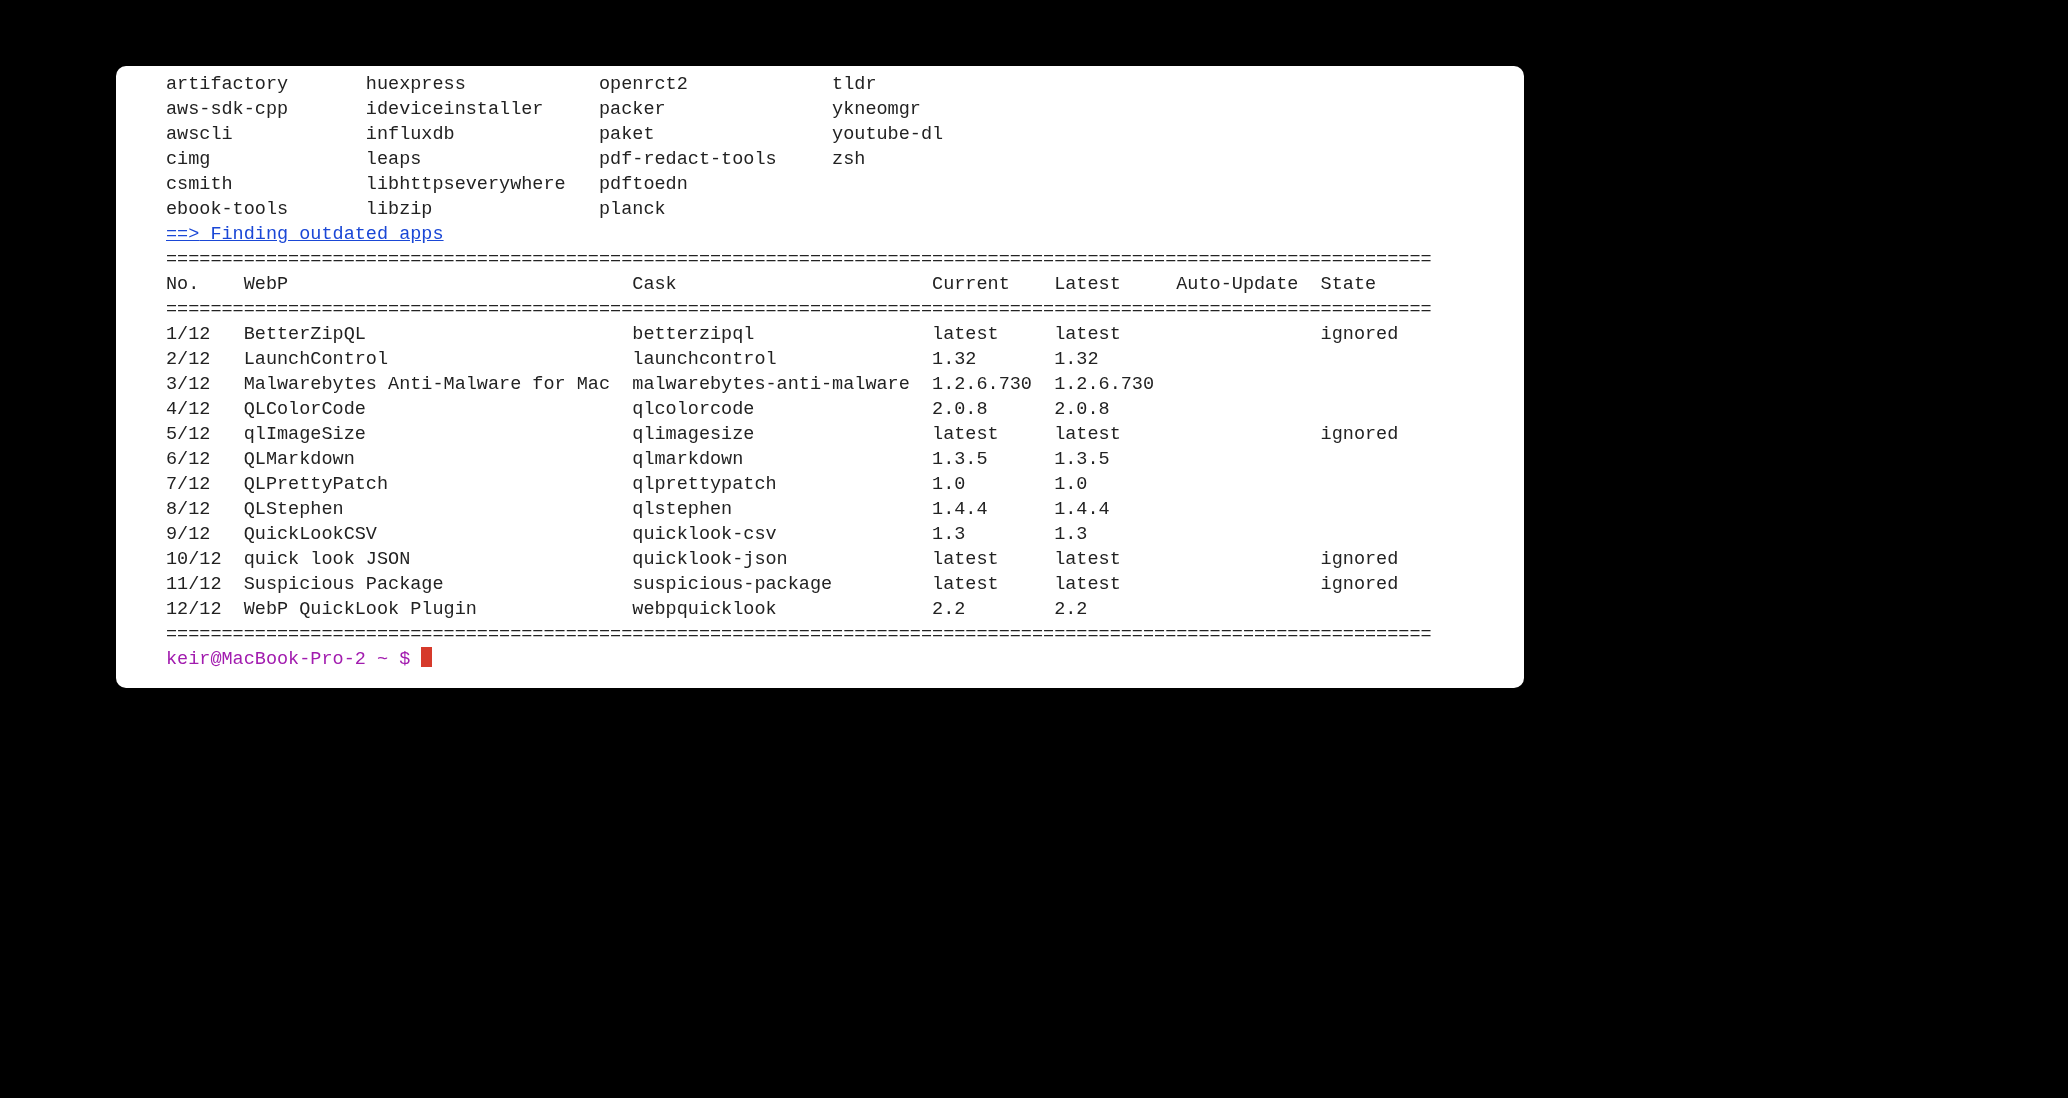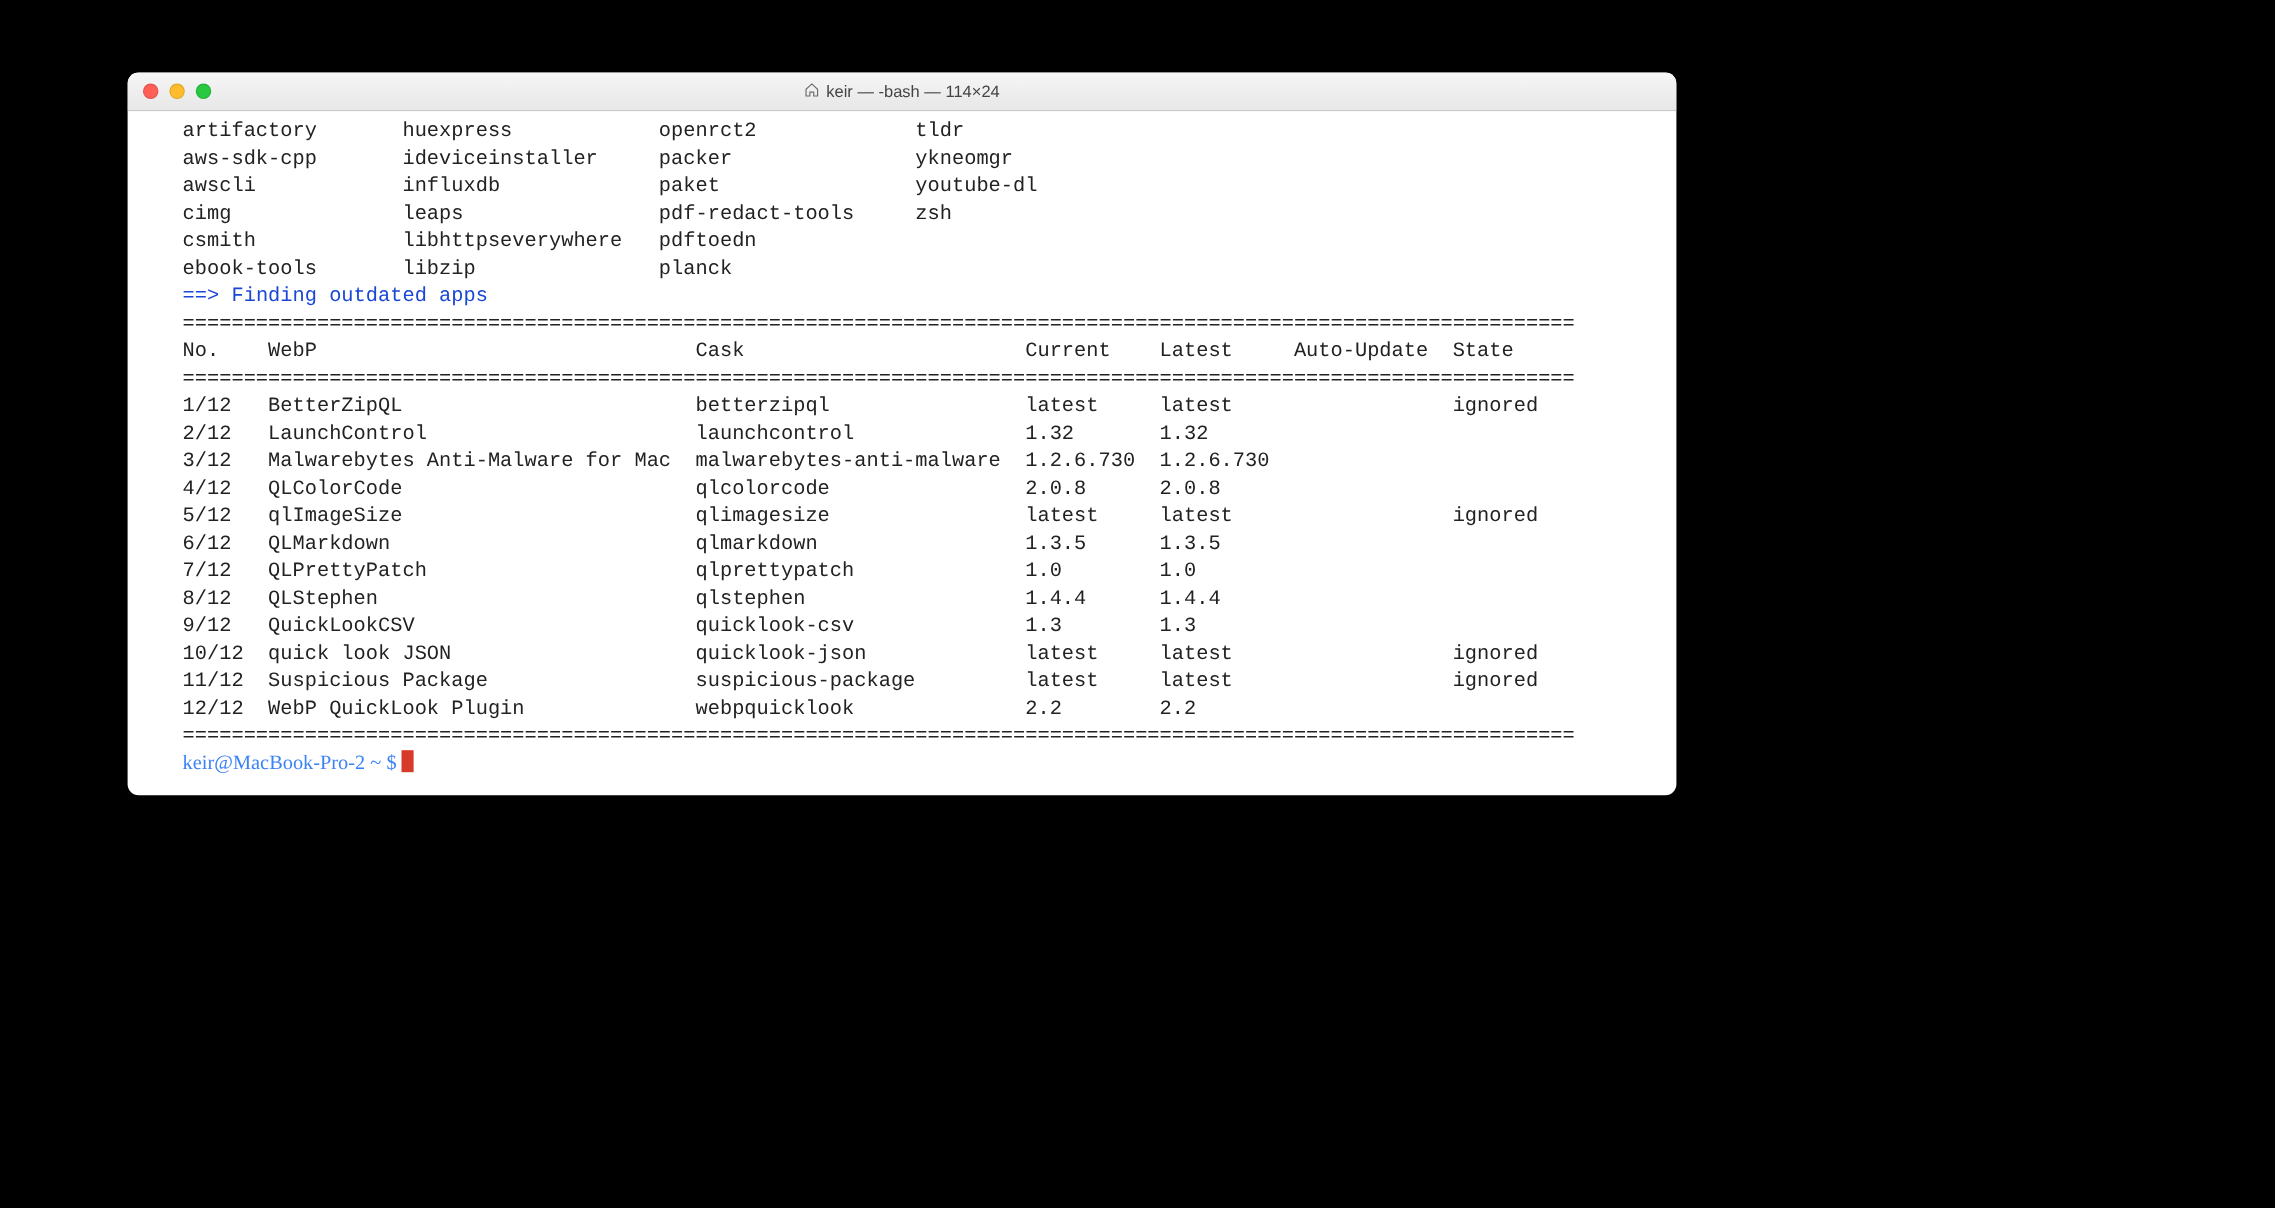--- a/index.html
+++ b/index.html
@@ -63,56 +63,41 @@
   .terminal {
     padding: 6px 10px 16px 10px;
     font-size: 18.5px;
     line-height: 25px;
     color: #222;
     white-space: pre;
     margin-left: 40px;
   }
   .status-line {
     color: #1a47d6;
+    text-decoration: underline;
   }
   .status-arrow { color: #1a47d6; }
   .prompt-line {
-    color: #3b82f6;
-    font-family: Liberation Serif, serif;
+    color: #a21caf;
   }
   .cursor {
     display: inline-block;
     width: 11px;
     height: 20px;
     background: #d63a2b;
     vertical-align: -3px;
   }
   .hr-line {
     letter-spacing: 0;
   }
 </style>
 </head>
 <body>
 
 <div class="window">
-  <div class="titlebar">
-    <div class="traffic-lights">
-      <div class="dot red"></div>
-      <div class="dot yellow"></div>
-      <div class="dot green"></div>
-    </div>
-    <div class="titlebar-title">
-      <span class="home-icon">
-        <svg width="14" height="14" viewBox="0 0 16 16">
-          <path d="M8 1.5 L14 7 V14 H10 V10 H6 V14 H2 V7 Z" fill="none" stroke="#6b6b6b" stroke-width="1.2"></path>
-        </svg>
-      </span>
-      <span>keir — -bash — 114×24</span>
-    </div>
-  </div>
 
   <div class="terminal"><span id="pkg-block">artifactory       huexpress            openrct2             tldr
 aws-sdk-cpp       ideviceinstaller     packer               ykneomgr
 awscli            influxdb             paket                youtube-dl
 cimg              leaps                pdf-redact-tools     zsh
 csmith            libhttpseverywhere   pdftoedn
 ebook-tools       libzip               planck</span>
 <span class="status-line"><span class="status-arrow">==&gt;</span><span> Finding outdated apps</span></span>
 <span class="hr-line">==================================================================================================================</span>
 <span id="header-row">No.    WebP                               Cask                       Current    Latest     Auto-Update  State</span>

